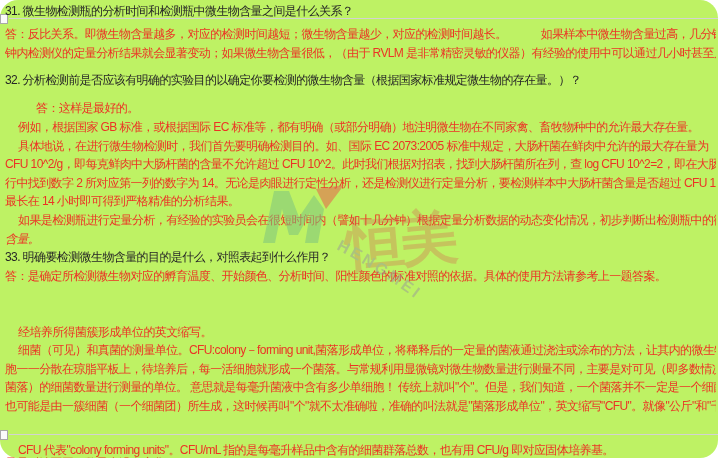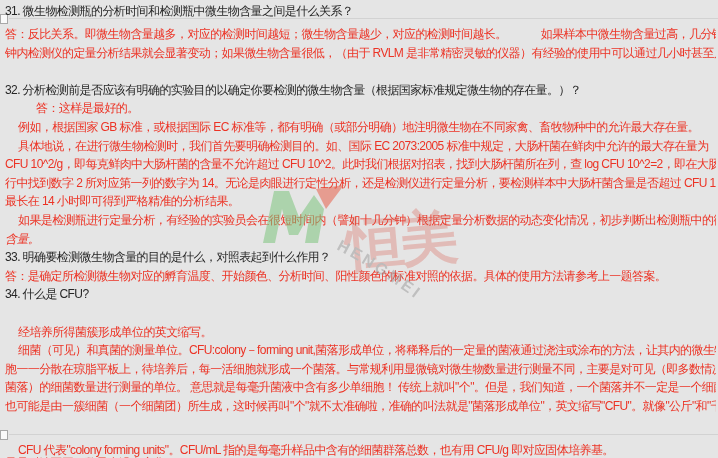--- a/index.html
+++ b/index.html
@@ -1,18 +1,18 @@
 <!DOCTYPE html>
 <html><head>
 <meta charset="utf-8">
 <style>
   html,body{margin:0;padding:0;background:#ffffff;}
   body{width:718px;height:458px;overflow:hidden;position:relative;
        font-family:"Liberation Sans",sans-serif;}
-  .page{position:absolute;inset:0;background:#e5e5e5;}
+  .page{position:absolute;inset:0;background:#bef264;border-radius:18px;}
   .ln{position:absolute;left:5px;right:2px;font-size:12px;line-height:14px;
       letter-spacing:-0.6px;white-space:pre;color:#262626;overflow:hidden;}
   .a{color:#ec3325;}
   .ai{padding-left:13px;}
   .rule{position:absolute;left:9px;right:0;height:1px;background:#d2d2d2;}
   .grip{position:absolute;left:0;width:6px;height:8px;background:#fafafa;
         border:1px solid #a8a8a8;box-sizing:content-box;}
   .wm{position:absolute;left:258px;top:183px;width:210px;height:130px;
       pointer-events:none;opacity:0.55;z-index:5;}
   .wm svg{overflow:visible;}
@@ -23,32 +23,31 @@
 <div class="page">
 
   <div class="rule" style="top:18px;"></div>
   <div class="grip" style="top:14px;"></div>
   <div class="rule" style="top:434px;"></div>
   <div class="grip" style="top:430px;"></div>
 
   <div class="ln" style="top:4px;">31. 微生物检测瓶的分析时间和检测瓶中微生物含量之间是什么关系？</div>
   <div class="ln a" style="top:27px;">答：反比关系。即微生物含量越多，对应的检测时间越短；微生物含量越少，对应的检测时间越长。　　　如果样本中微生物含量过高，几分钟甚至几秒</div>
   <div class="ln a" style="top:46px;">钟内检测仪的定量分析结果就会显著变动；如果微生物含量很低，（由于 RVLM 是非常精密灵敏的仪器）有经验的使用中可以通过几小时甚至几分钟的</div>
-  <div class="ln" style="top:83px;">32. 分析检测前是否应该有明确的实验目的以确定你要检测的微生物含量（根据国家标准规定微生物的存在量。）？</div>
+  <div class="ln" style="top:73px;">32. 分析检测前是否应该有明确的实验目的以确定你要检测的微生物含量（根据国家标准规定微生物的存在量。）？</div>
   <div class="ln a" style="top:101px;margin-left:31px;">答：这样是最好的。</div>
   <div class="ln a ai" style="top:120px;">例如，根据国家 GB 标准，或根据国际 EC 标准等，都有明确（或部分明确）地注明微生物在不同家禽、畜牧物种中的允许最大存在量。</div>
   <div class="ln a ai" style="top:139px;">具体地说，在进行微生物检测时，我们首先要明确检测目的。如、国际 EC 2073:2005 标准中规定，大肠杆菌在鲜肉中允许的最大存在量为</div>
   <div class="ln a" style="top:157px;">CFU 10^2/g，即每克鲜肉中大肠杆菌的含量不允许超过 CFU 10^2。此时我们根据对招表，找到大肠杆菌所在列，查 log CFU 10^2=2，即在大肠杆菌</div>
   <div class="ln a" style="top:176px;">行中找到数字 2 所对应第一列的数字为 14。无论是肉眼进行定性分析，还是检测仪进行定量分析，要检测样本中大肠杆菌含量是否超过 CFU 10^2，</div>
   <div class="ln a" style="top:194px;">最长在 14 小时即可得到严格精准的分析结果。</div>
   <div class="ln a ai" style="top:213px;">如果是检测瓶进行定量分析，有经验的实验员会在很短时间内（譬如十几分钟）根据定量分析数据的动态变化情况，初步判断出检测瓶中的微生物</div>
   <div class="ln a" style="top:232px;font-style:italic;">含量。</div>
   <div class="ln" style="top:250px;">33. 明确要检测微生物含量的目的是什么，对照表起到什么作用？</div>
   <div class="ln a" style="top:269px;">答：是确定所检测微生物对应的孵育温度、开始颜色、分析时间、阳性颜色的标准对照的依据。具体的使用方法请参考上一题答案。</div>
-  <div class="ln" style="top:287px;">34. 什么是 CFU?</div>
   <div class="ln a ai" style="top:325px;">经培养所得菌簇形成单位的英文缩写。</div>
   <div class="ln a ai" style="top:343px;">细菌（可见）和真菌的测量单位。CFU:colony－forming unit,菌落形成单位，将稀释后的一定量的菌液通过浇注或涂布的方法，让其内的微生物单细</div>
   <div class="ln a" style="top:362px;">胞一一分散在琼脂平板上，待培养后，每一活细胞就形成一个菌落。与常规利用显微镜对微生物数量进行测量不同，主要是对可见（即多数情况下形成</div>
   <div class="ln a" style="top:380px;">菌落）的细菌数量进行测量的单位。 意思就是每毫升菌液中含有多少单细胞！ 传统上就叫"个"。但是，我们知道，一个菌落并不一定是一个细菌所生成，</div>
   <div class="ln a" style="top:399px;">也可能是由一簇细菌（一个细菌团）所生成，这时候再叫"个"就不太准确啦，准确的叫法就是"菌落形成单位"，英文缩写"CFU"。就像"公斤"和"千克"，</div>
   <div class="ln a" style="top:436px;margin-top:20px;">只是叫法不同，数量上没有变化。</div>
   <div class="ln a ai" style="top:443px;">CFU 代表"colony forming units"。CFU/mL 指的是每毫升样品中含有的细菌群落总数，也有用 CFU/g 即对应固体培养基。</div>
 
   <div class="wm">
     <svg viewBox="0 0 210 130" width="210" height="130" xmlns="http://www.w3.org/2000/svg">

